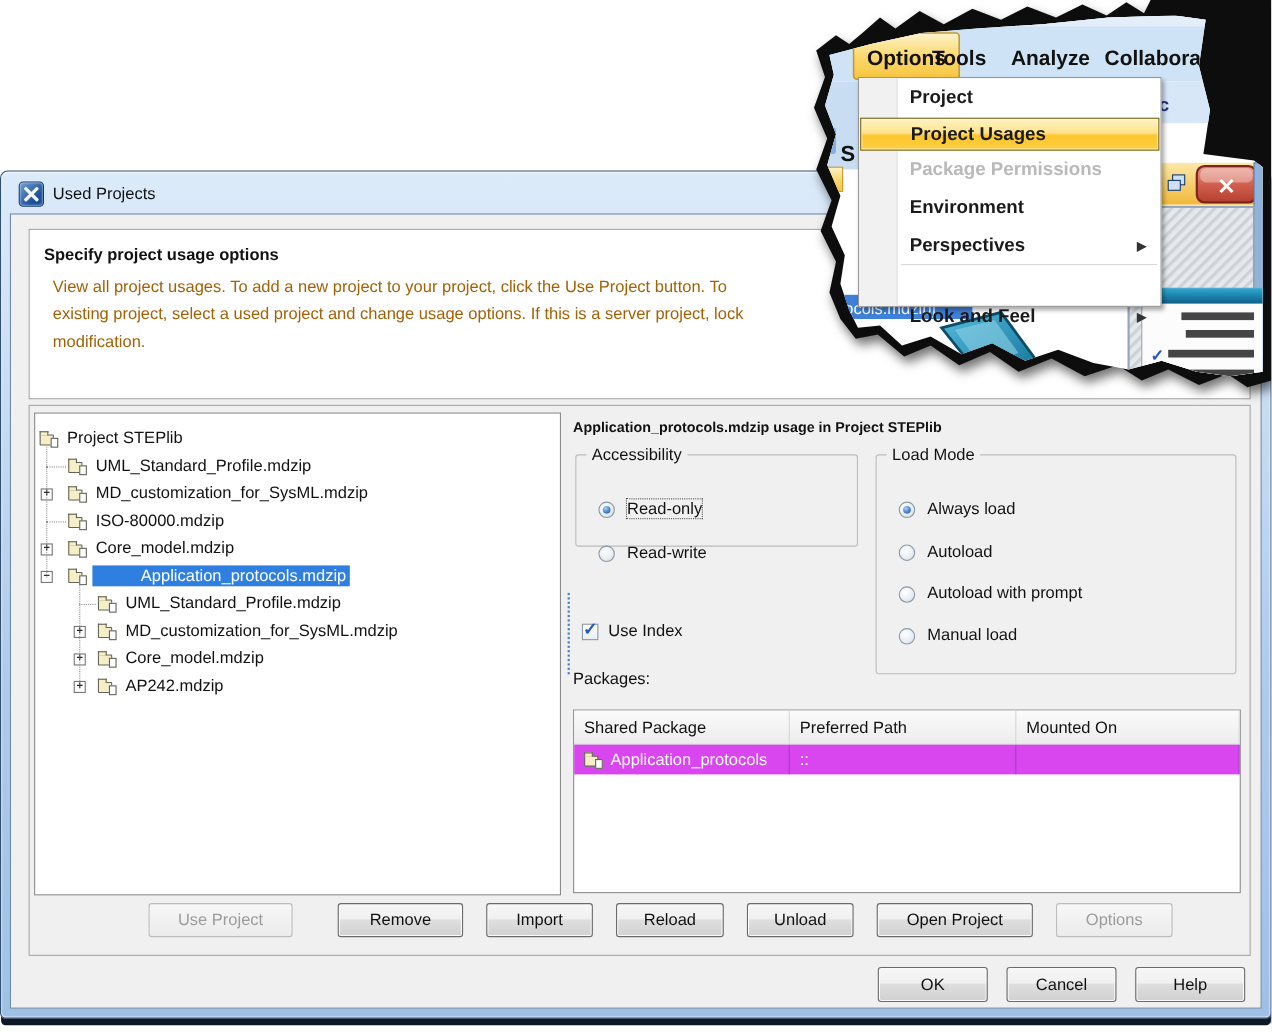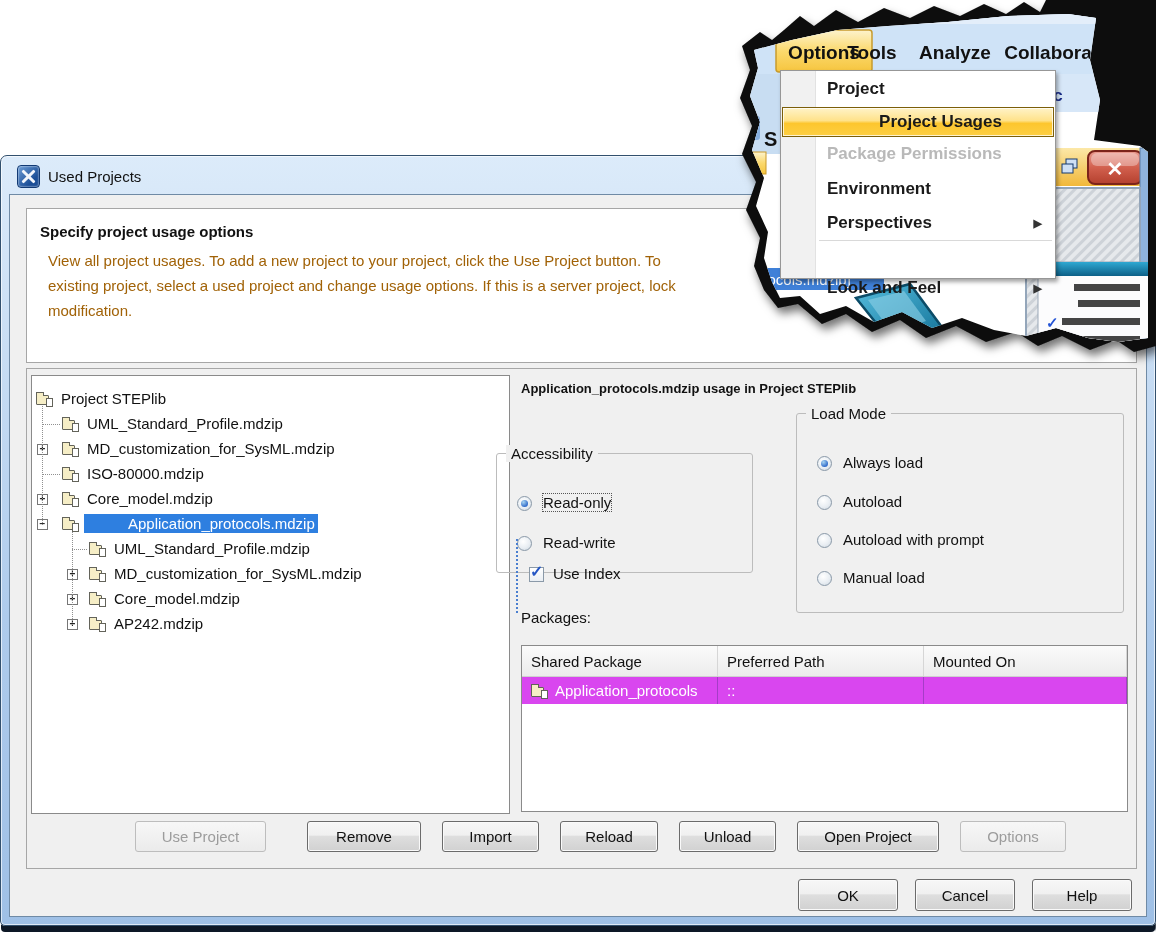--- a/index.html
+++ b/index.html
@@ -195,21 +195,21 @@
               <div class="connector v" style="left: 10px; top: 30px; height: 119px;"></div>
               <div class="connector v" style="left: 40px; top: 156px; height: 93px;"></div>
               <div class="connector h" style="left: 10px; top: 48px; width: 18px;"></div>
               <div class="connector h" style="left: 10px; top: 98px; width: 18px;"></div>
               <div class="connector h" style="left: 40px; top: 173px; width: 15px;"></div>
             </div>
         </div>
 
         <div id="usage-title">Application_protocols.mdzip usage in Project STEPlib</div>
 
-        <div class="groupbox" id="gb-accessibility" style="left:469px;top:44px;width:257px;height:120px;margin-top:40px;">
+        <div class="groupbox" id="gb-accessibility" style="left:496px;top:44px;width:257px;height:84px;">
           <span class="gb-label">Accessibility</span>
         <span class="radio on" style="left: 20px; top: 42px;"></span>
             <span class="radio-label focus-dotted" style="left: 46px; top: 40px;">Read-only</span>
             <span class="radio" style="left: 20px; top: 82px;"></span>
             <span class="radio-label" style="left: 46px; top: 80px;">Read-write</span>
           </div>
 
         <div class="groupbox" id="gb-loadmode" style="left:769px;top:44px;width:328px;height:200px;">
           <span class="gb-label">Load Mode</span>
         <span class="radio on" style="left: 20px; top: 42px;"></span>
@@ -366,21 +366,21 @@
       <text x="62" y="285" font-size="15" fill="#ffffff">rotocols.mdzip]</text>
     </g>
   </svg>
 
   <div id="menu-popup">
     <div id="menu-gutter"></div>
     <div class="menu-sep"></div>
   <div class="menu-item" style="top: 3px;">
         <span>Project</span>
       </div>
-      <div class="menu-item selected" style="top: 36px; justify-content: center;">
+      <div class="menu-item selected" style="top: 36px;">
         <span>Project Usages</span>
       </div>
       <div class="menu-item disabled" style="top: 68px;">
         <span>Package Permissions</span>
       </div>
       <div class="menu-item" style="top: 103px;">
         <span>Environment</span>
       </div>
       <div class="menu-item" style="top: 137px;">
         <span>Perspectives</span>

